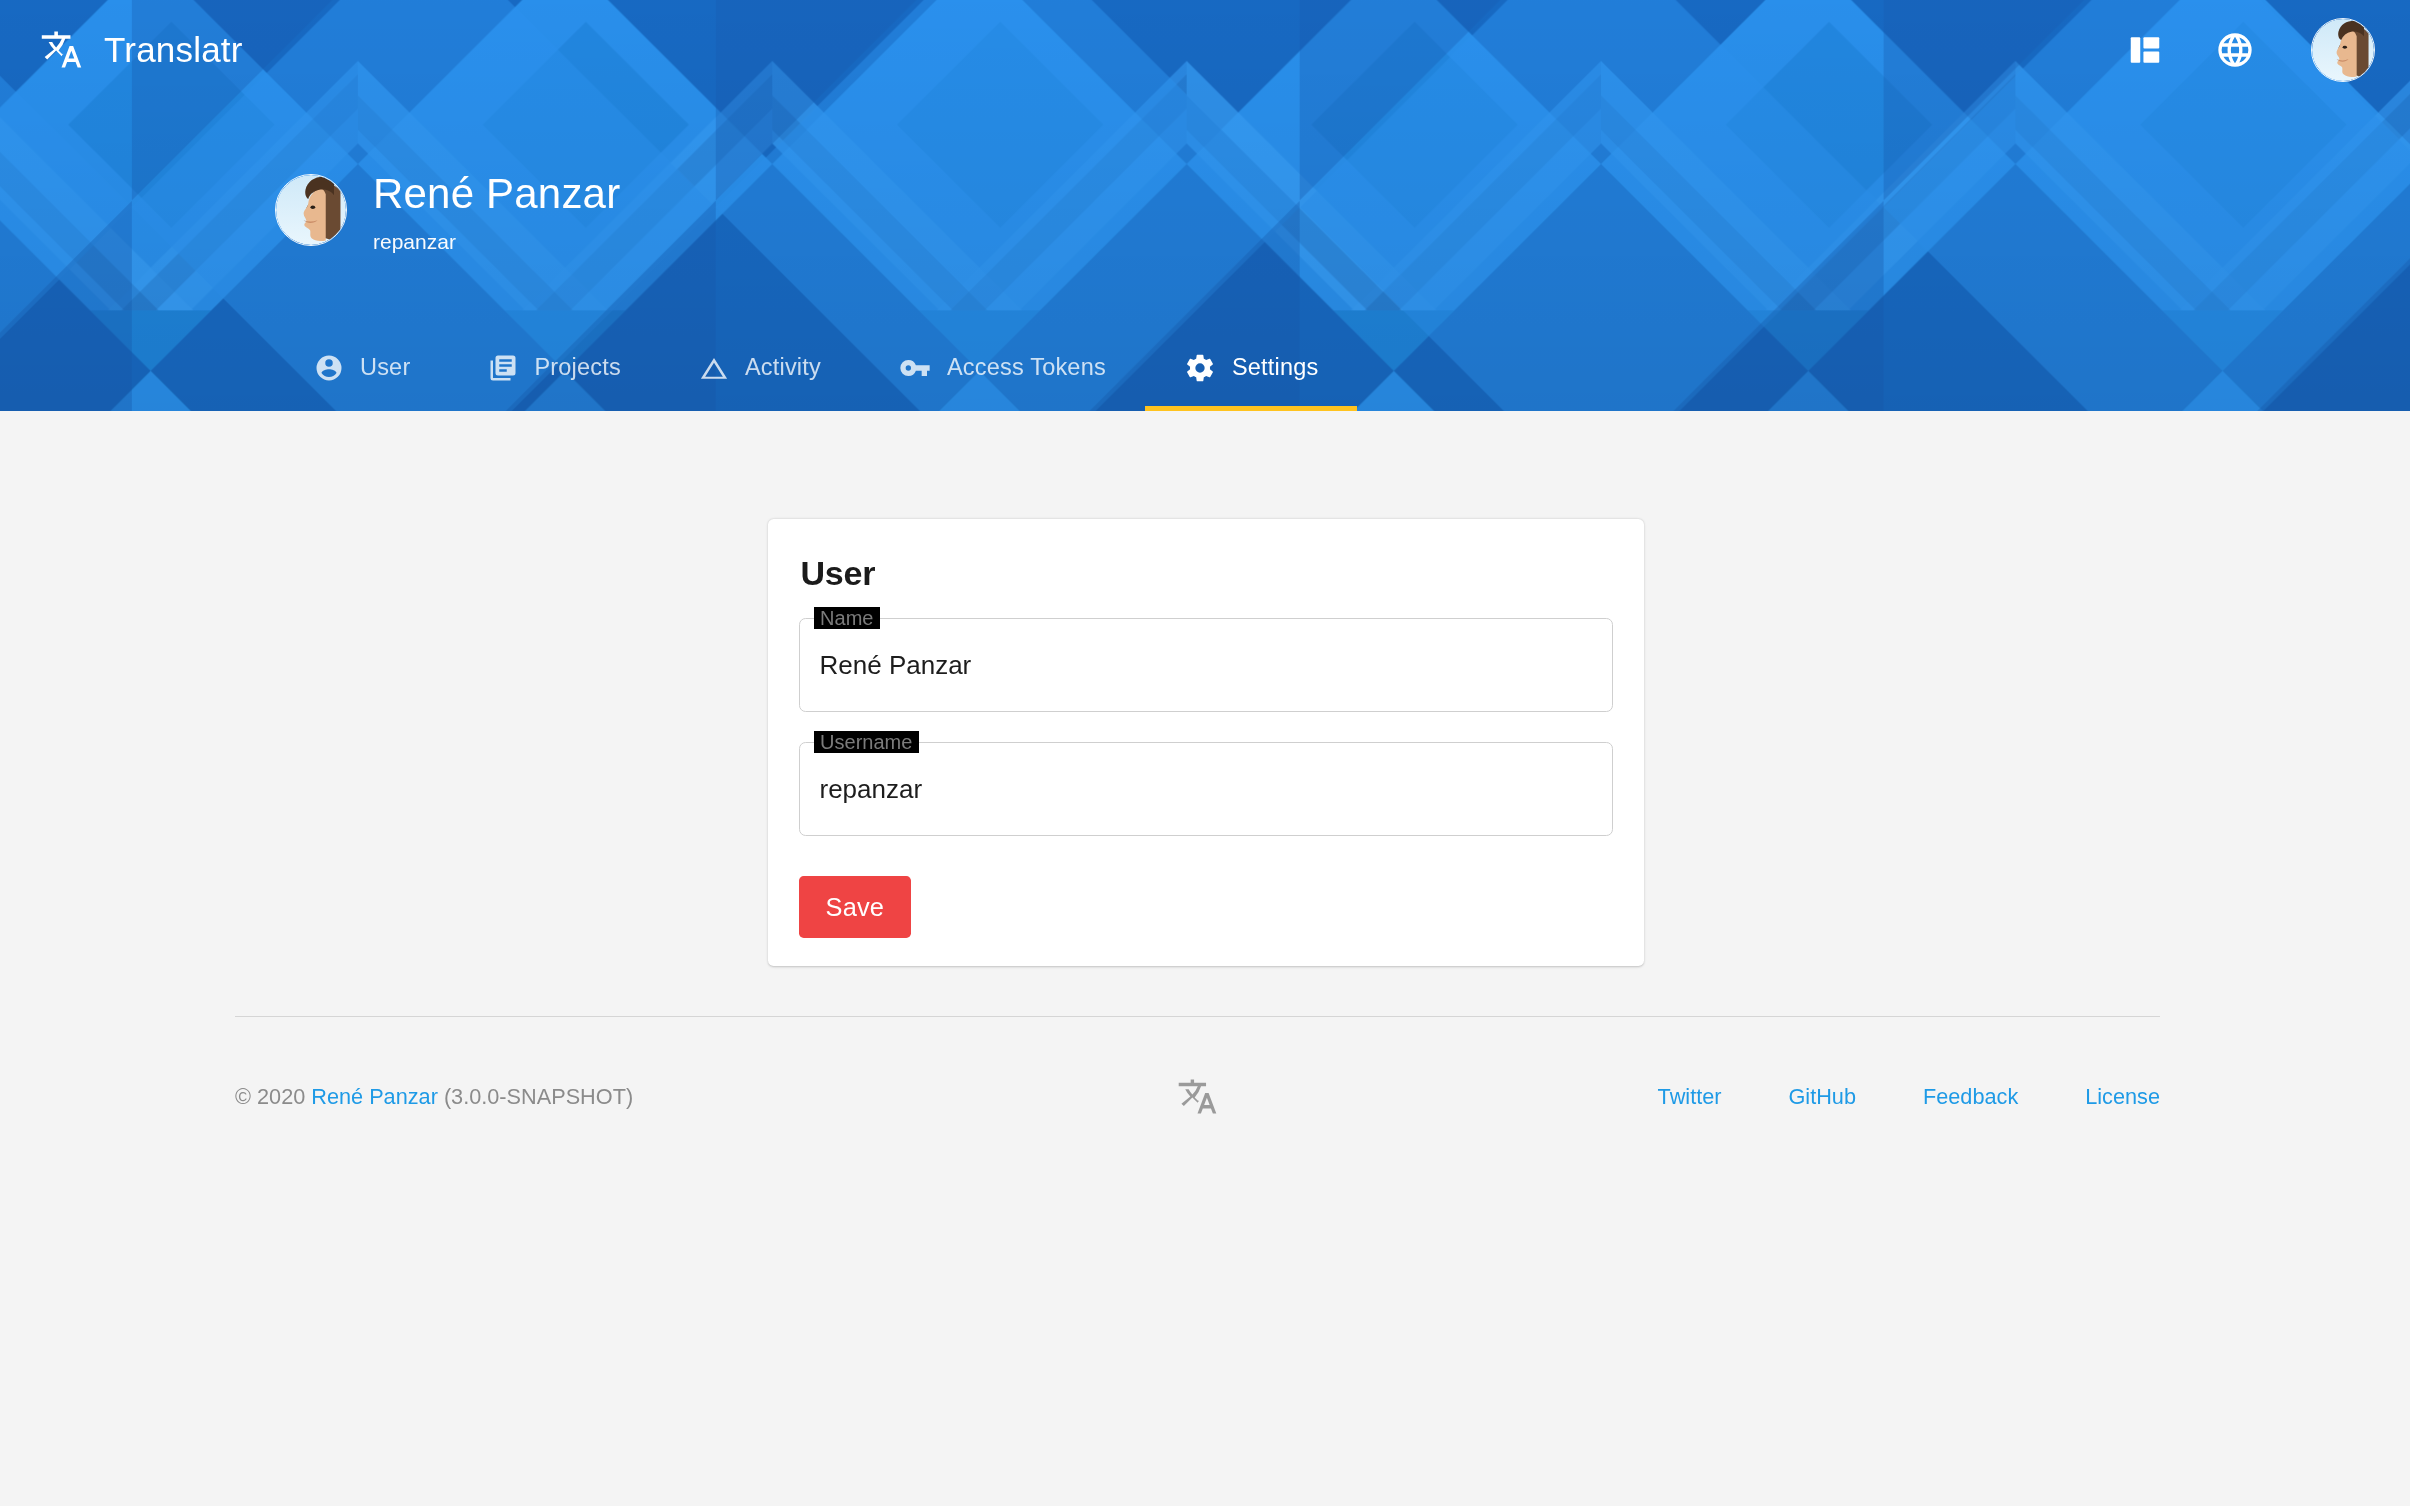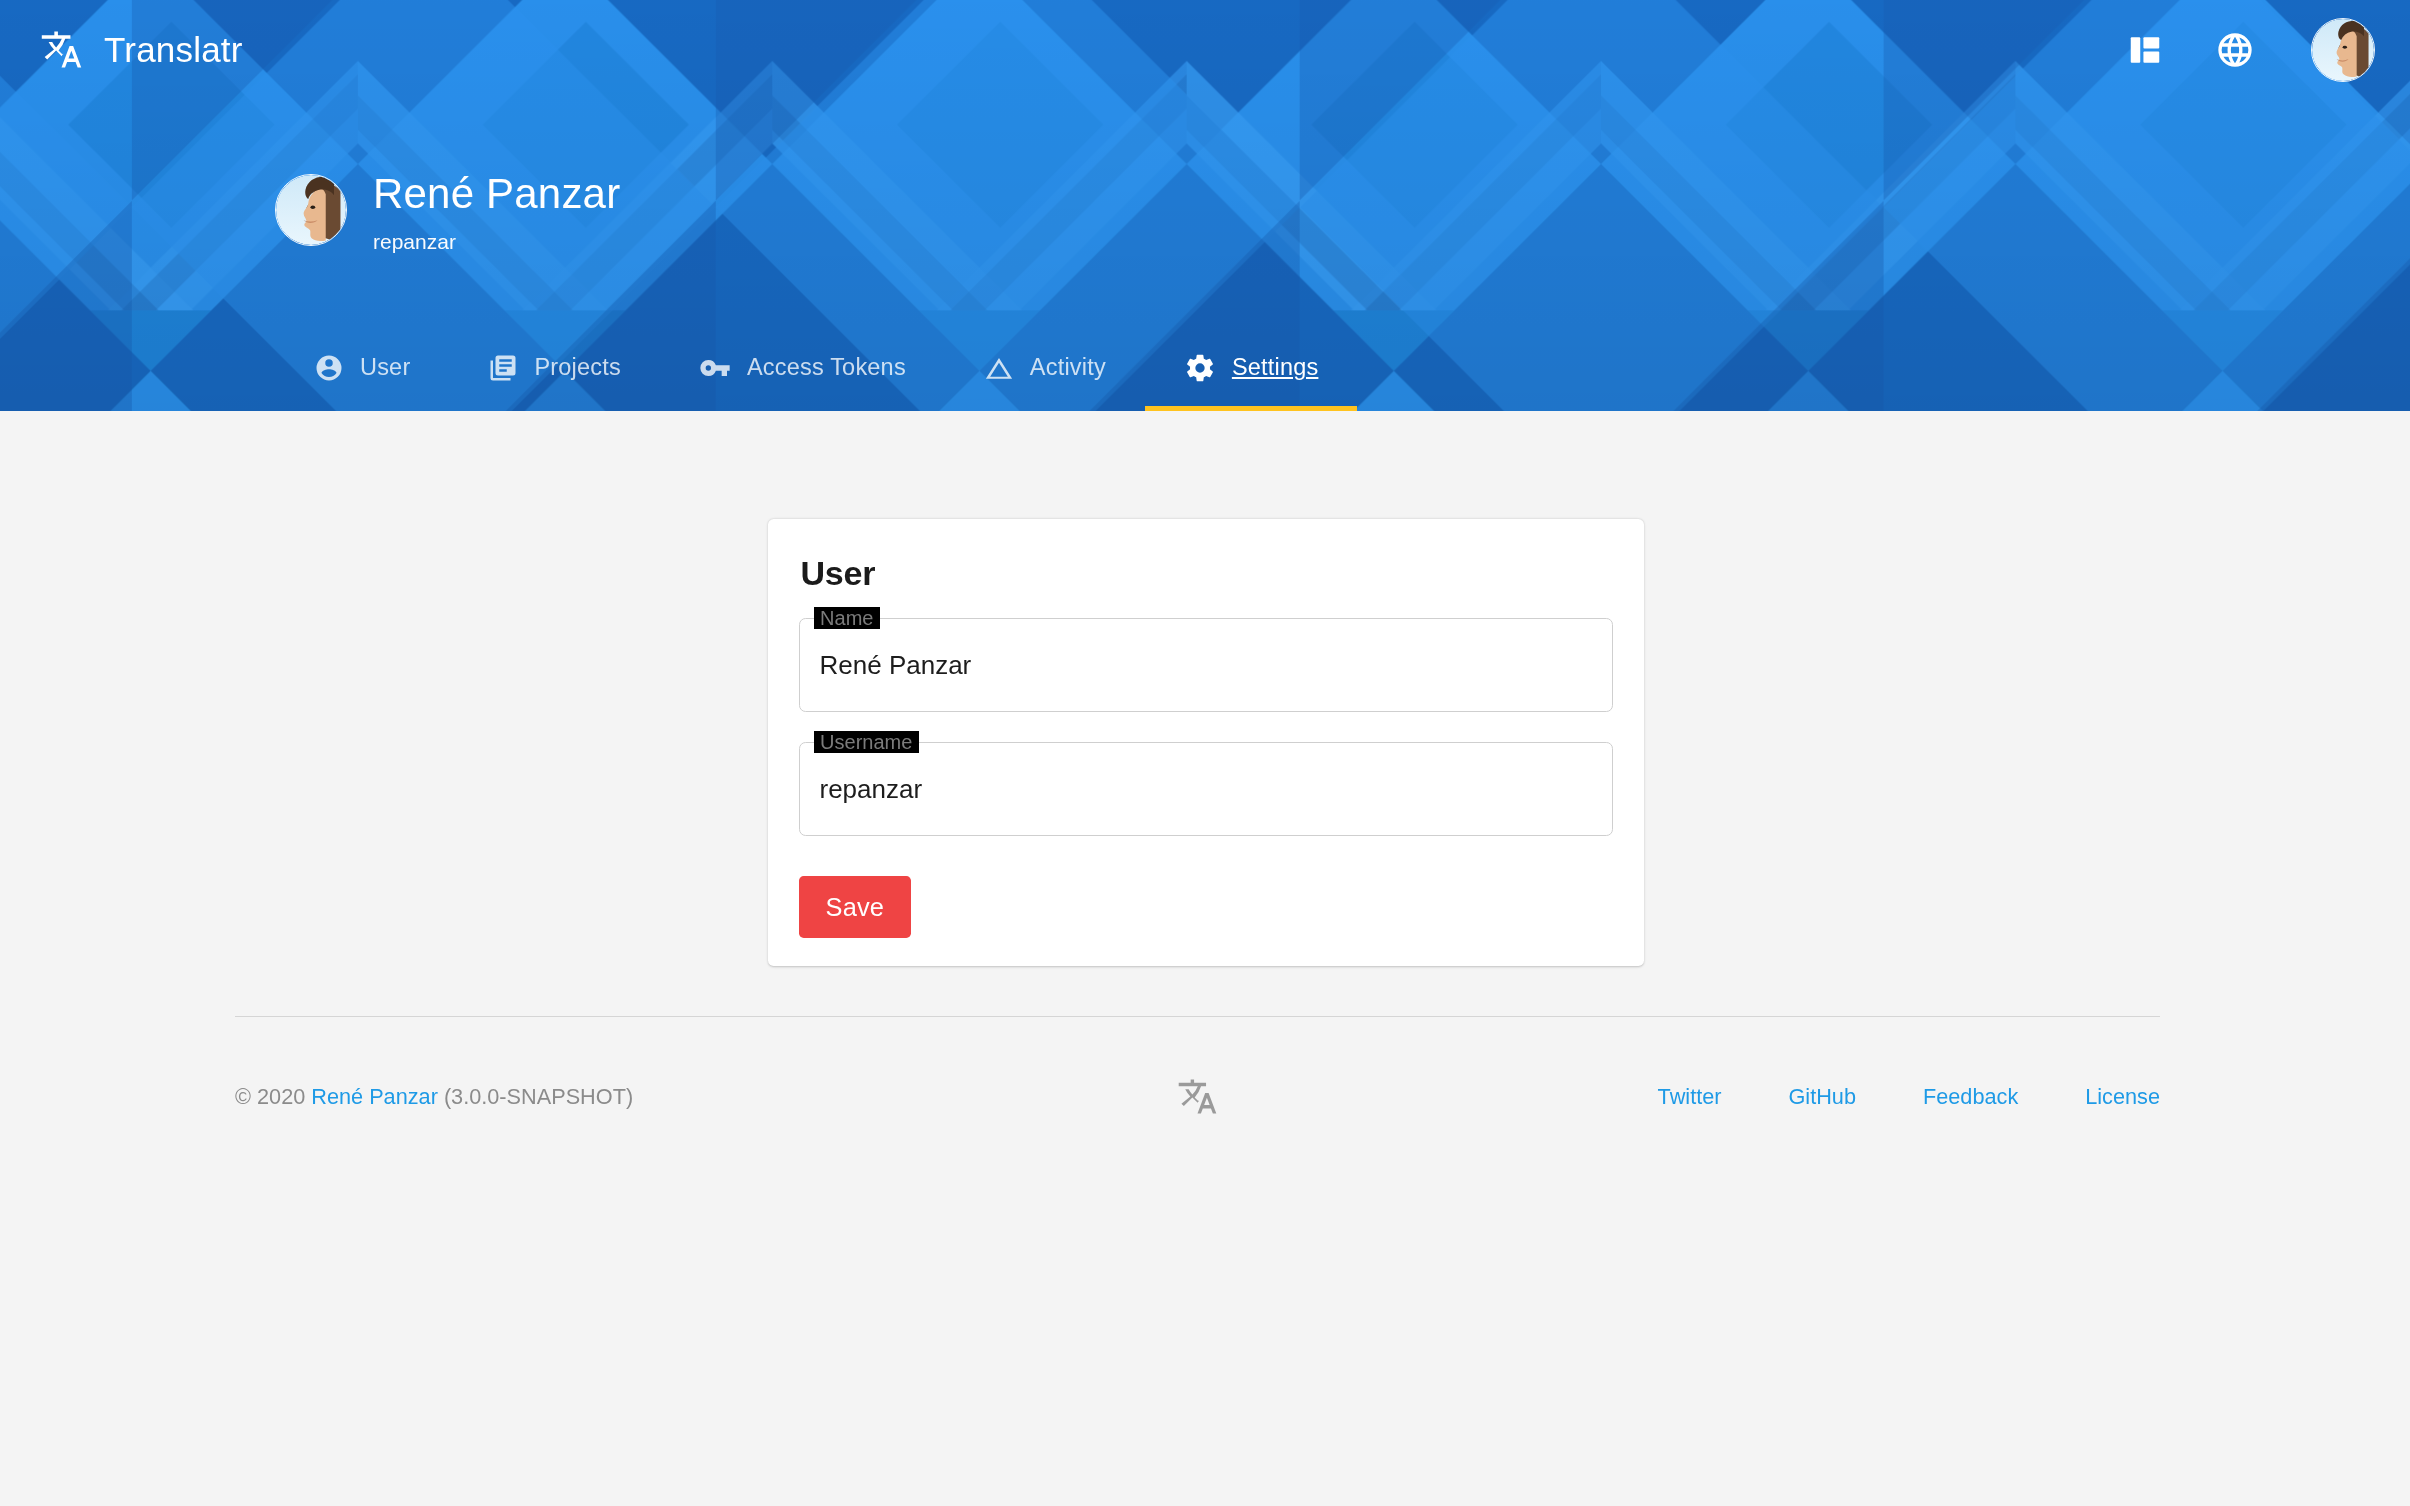--- a/index.html
+++ b/index.html
@@ -133,21 +133,21 @@
     white-space: nowrap;
   }
   .tab-label {
     color: rgba(255,255,255,.78);
     font-size: 23.5px;
     font-weight: 400;
     letter-spacing: 0.2px;
   }
   .tab-icon { display: flex; align-items: center; }
   .tab-icon svg { display: block; fill: rgba(255,255,255,.78); }
-  .tab.active .tab-label { color: #ffffff; text-decoration: underline; }
+  .tab.active .tab-label { color: #ffffff; }
   .tab.active .tab-icon svg { fill: #ffffff; }
   .tab.active::after {
     content: "";
     position: absolute;
     left: 0; right: 0; bottom: 0;
     height: 4.7px;
     background: #ffc31f;
   }
 
   
@@ -405,34 +405,34 @@
         <span class="tab-icon">
           <svg width="30" height="30" viewBox="0 0 24 24">
               <path d="M4 6H2v14a2 2 0 0 0 2 2h14v-2H4V6zm16-4H8a2 2 0 0 0-2 2v12a2 2 0 0 0 2 2h12a2 2 0 0 0 2-2V4a2 2 0 0 0-2-2zm-1 9H9V9h10v2zm-4 4H9v-2h6v2zm4-8H9V5h10v2z"></path>
             </svg>
         </span>
         <span class="tab-label">Projects</span>
       </div>
 
       <div class="tab">
         <span class="tab-icon">
+          <svg width="30" height="30" viewBox="0 0 24 24">
+              <path d="M12 4 1.5 20.5h21L12 4zm0 3.8 7.1 11.2H4.9L12 7.8z"></path>
+            </svg>
+        </span>
+        <span class="tab-label">Activity</span>
+      </div>
+
+      <div class="tab">
+        <span class="tab-icon">
           <svg width="32" height="32" viewBox="0 0 24 24">
               <path d="M12.65 10A6 6 0 0 0 7 6a6 6 0 0 0 0 12 6 6 0 0 0 5.65-4H17v4h4v-4h2v-4H12.65zM7 14a2 2 0 1 1 0-4 2 2 0 0 1 0 4z"></path>
             </svg>
         </span>
         <span class="tab-label">Access Tokens</span>
-      </div>
-
-      <div class="tab">
-        <span class="tab-icon">
-          <svg width="30" height="30" viewBox="0 0 24 24">
-              <path d="M12 4 1.5 20.5h21L12 4zm0 3.8 7.1 11.2H4.9L12 7.8z"></path>
-            </svg>
-        </span>
-        <span class="tab-label">Activity</span>
       </div>
 
       <div class="tab active">
         <span class="tab-icon">
           <svg width="32" height="32" viewBox="0 0 24 24">
               <path d="M19.43 12.98c.04-.32.07-.64.07-.98s-.03-.66-.07-.98l2.11-1.65a.5.5 0 0 0 .12-.64l-2-3.46a.5.5 0 0 0-.61-.22l-2.49 1a7.3 7.3 0 0 0-1.69-.98l-.38-2.65A.49.49 0 0 0 14 2h-4a.49.49 0 0 0-.49.42l-.38 2.65c-.61.25-1.17.59-1.69.98l-2.49-1a.5.5 0 0 0-.61.22l-2 3.46a.5.5 0 0 0 .12.64l2.11 1.65c-.04.32-.07.65-.07.98s.03.66.07.98l-2.11 1.65a.5.5 0 0 0-.12.64l2 3.46c.12.22.39.3.61.22l2.49-1c.52.4 1.08.73 1.69.98l.38 2.65c.04.24.24.42.49.42h4c.25 0 .45-.18.49-.42l.38-2.65c.61-.25 1.17-.59 1.69-.98l2.49 1c.23.09.49 0 .61-.22l2-3.46a.5.5 0 0 0-.12-.64l-2.11-1.65zM12 15.5a3.5 3.5 0 1 1 0-7 3.5 3.5 0 0 1 0 7z"></path>
             </svg>
         </span>
         <span class="tab-label">Settings</span>
       </div>

